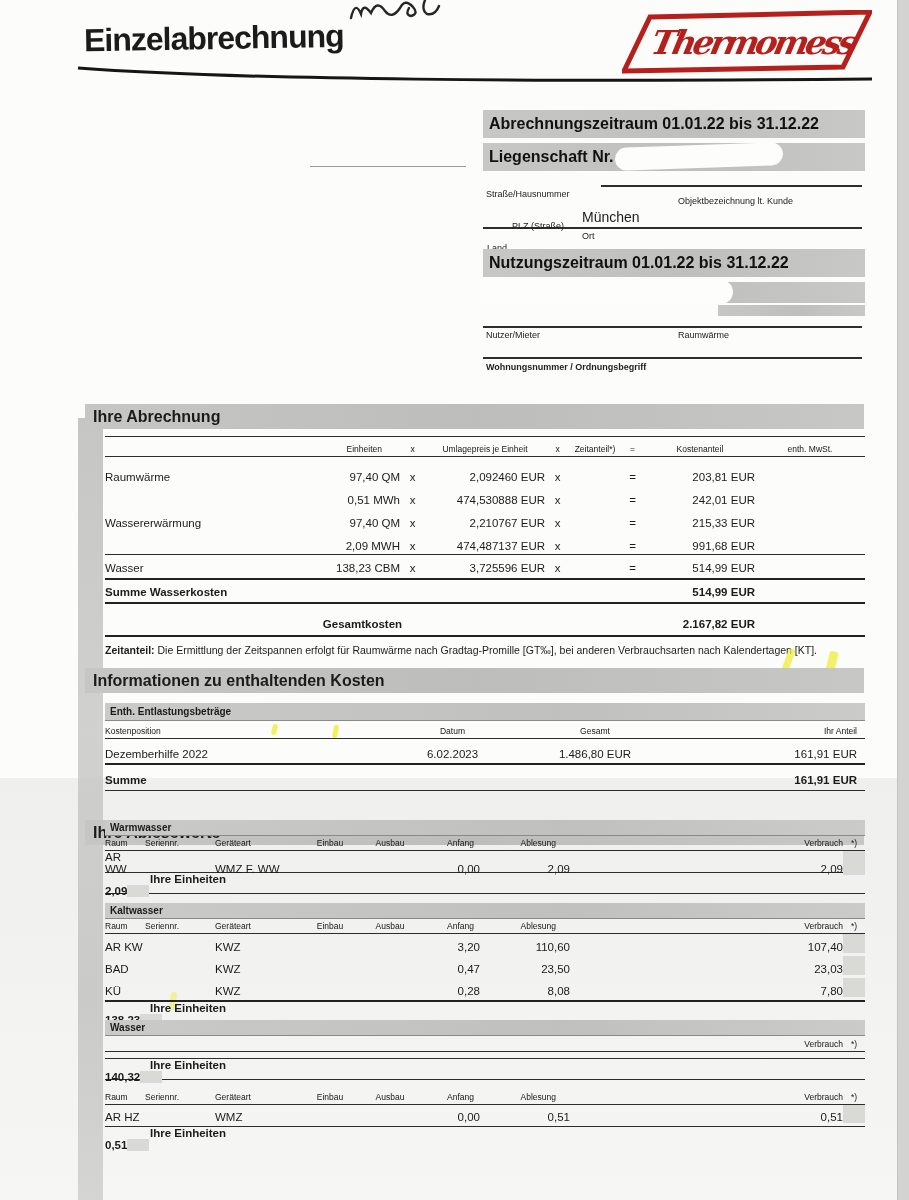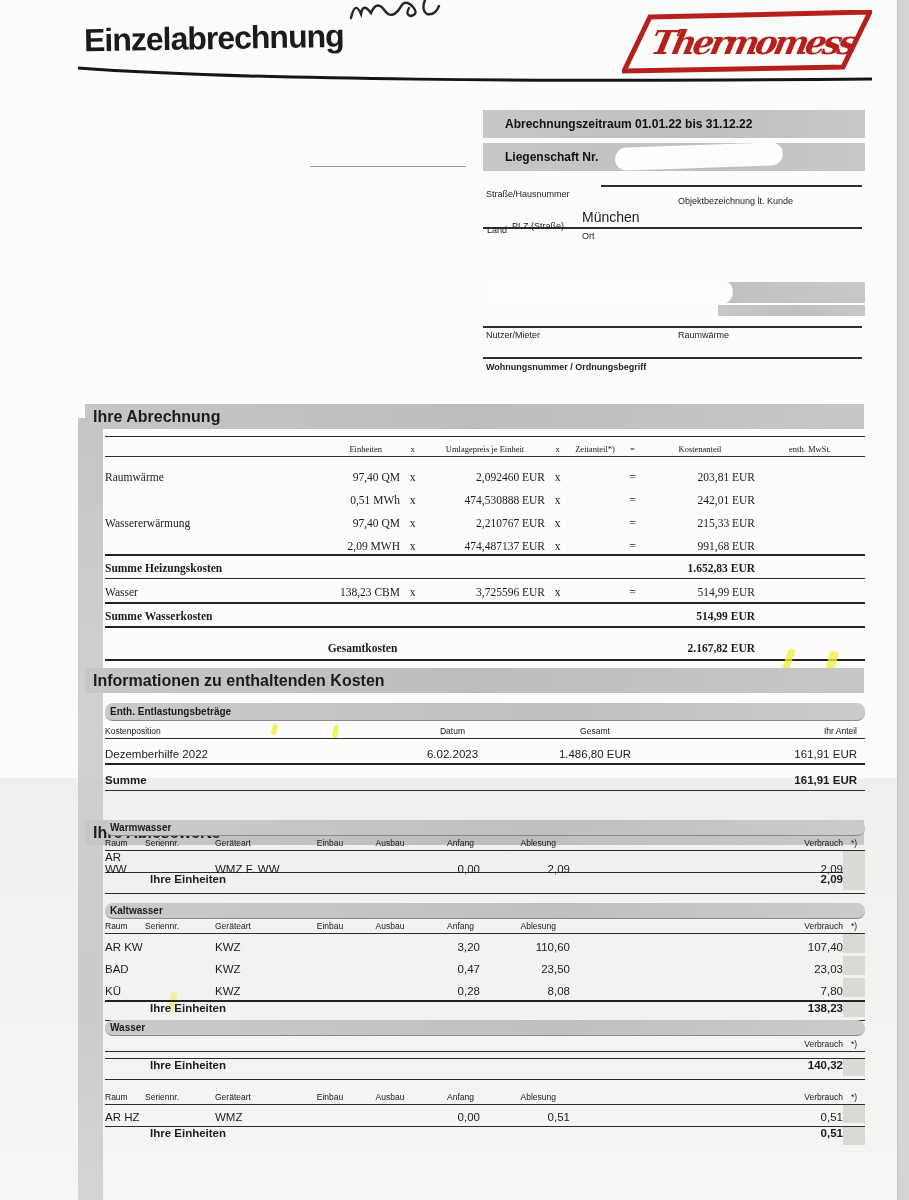--- a/index.html
+++ b/index.html
@@ -13,21 +13,21 @@
   .scan-wash{left:0;top:778px;width:897px;height:422px;
       background:linear-gradient(180deg,rgba(172,172,168,.16),rgba(172,172,168,.08));}
   .hl{position:absolute;background:#f0ee3c;opacity:.75;border-radius:3px;}
   
   .title{left:84px;top:20px;font-size:32px;font-weight:bold;letter-spacing:-1px;transform:rotate(-1deg);}
   .title-line{left:76px;top:60px;}
   .scribble{left:345px;top:-2px;}
   .logo{left:622px;top:10px;}
   
   .bar{background:linear-gradient(90deg,#c7c7c5,#bfbfbd 55%,#c8c8c6);color:#111;}
-  .bar.big{width:382px;height:28px;line-height:28px;font-size:12px;font-weight:bold;padding-left:22px;box-sizing:border-box;white-space:nowrap;}
+  .bar.big{width:382px;height:28px;line-height:28px;font-size:16px;font-weight:bold;padding-left:6px;box-sizing:border-box;white-space:nowrap;}
   .redact{position:absolute;background:#fdfdfc;border-radius:12px;}
   .thinline{background:#2e2e2e;height:1.5px;}
   .faintline{background:#9a9a98;height:1px;}
   .lab{font-size:9px;color:#222;white-space:nowrap;}
   .lab.b{font-weight:bold;}
   .city{font-size:14px;}
   
   .secbar{left:85px;width:779px;height:25px;line-height:25px;font-size:16px;font-weight:bold;
       padding-left:8px;box-sizing:border-box;background:linear-gradient(90deg,#c6c6c4,#bdbdbb 50%,#c7c7c5);}
   .tbl{left:105px;width:760px;font-size:11.5px;}
@@ -37,26 +37,26 @@
   .hdr{font-size:8.5px;color:#161616;}
   .tr{text-align:right;}.tc{text-align:center;}.b{font-weight:bold;}
   .row{height:23px;padding-bottom:2px;box-sizing:border-box;}
   .rowS{height:24px;padding-bottom:4px;box-sizing:border-box;}
   .bt1{border-top:1px solid #2c2c2c;}
   .bt2{border-top:2px solid #222;}
   .bb1{border-bottom:1px solid #2c2c2c;}
   .bb2{border-bottom:2.5px solid #222;}
   .foot{font-size:10.5px;padding-top:7px;}
   .subbar{height:16px;line-height:16px;font-size:10px;font-weight:bold;padding-left:5px;box-sizing:border-box;
-      background:linear-gradient(90deg,#cacac8,#c0c0be 60%,#cbcbc9);border-bottom:1px solid #8a8a88;border-radius:8px;}
+      background:linear-gradient(90deg,#cacac8,#c0c0be 60%,#cbcbc9);border-bottom:1px solid #8a8a88;}
   .subbar.tall{height:18px;line-height:18px;}
   .ahdr{height:15px;padding-bottom:2px;box-sizing:border-box;}
   .arow{height:22px;padding-bottom:3px;box-sizing:border-box;}
   .staircell{background:#d9d9d6;height:100%;}
-  .totrow{display:flex;justify-content:space-between;height:21px;padding-bottom:3px;box-sizing:border-box;}
+  .totrow{display:flex;justify-content:space-between;height:21px;padding-bottom:3px;box-sizing:border-box;flex-direction:column;}
   .totlab{margin-left:45px;font-weight:bold;}
   .totval{font-weight:bold;display:flex;}
   .totval .sq{width:22px;background:#d9d9d6;margin-left:0;}
   .spacer6{height:6px;}
 </style>
 </head>
 <body>
 
 <div class="page">
 
@@ -87,37 +87,38 @@
   <div class="abs bar big" style="left:483px;top:143px;">
     <span>Liegenschaft Nr.</span>
     <span class="redact" style="left:132px;top:2px;width:168px;height:23px;transform:rotate(-2deg);"></span>
   </div>
   <div class="abs faintline" style="left:310px;top:166px;width:156px;"></div>
   <div class="abs thinline" style="left:601px;top:185px;width:261px;"></div>
   <div class="abs lab" style="left:486px;top:189px;">Straße/Hausnummer</div>
   <div class="abs lab" style="left:678px;top:196px;">Objektbezeichnung lt. Kunde</div>
   <div class="abs city" style="left:582px;top:209px;">München</div>
   <div class="abs thinline" style="left:483px;top:227px;width:379px;"></div>
-  <div class="abs lab" style="left:487px;top:225px;">Land</div>
+  <div class="abs lab" style="left:487px;top:243px;">Land</div>
   <div class="abs lab" style="left:512px;top:221px;">PLZ (Straße)</div>
   <div class="abs lab" style="left:582px;top:231px;">Ort</div>
 
+  <div class="abs bar big" style="left:483px;top:249px;">Nutzungszeitraum 01.01.22 bis 31.12.22</div>
   <div class="abs bar" style="left:483px;top:282px;width:382px;height:21px;">
     <span class="redact" style="left:-2px;top:-2px;width:252px;height:24px;border-radius:0 14px 14px 0;"></span>
   </div>
   <div class="abs bar" style="left:718px;top:305px;width:147px;height:11px;"></div>
   <div class="abs thinline" style="left:483px;top:326px;width:379px;"></div>
   <div class="abs lab" style="left:486px;top:330px;">Nutzer/Mieter</div>
   <div class="abs lab" style="left:678px;top:330px;">Raumwärme</div>
   <div class="abs thinline" style="left:483px;top:357px;width:379px;"></div>
   <div class="abs lab b" style="left:486px;top:362px;">Wohnungsnummer / Ordnungsbegriff</div>
 
   <div class="abs secbar" style="top:404px;">Ihre Abrechnung</div>
 
-  <div class="abs tbl" style="top:436px;font-family:Liberation Serif, serif;">
+  <div class="abs tbl" style="top:436px;">
     <div class="g-abr bt1 bb1 hdr" style="height:17px;padding-bottom:2px;">
       <div></div>
       <div class="tr" style="padding-right:18px;">Einheiten</div>
       <div class="tc">x</div>
       <div class="tc">Umlagepreis je Einheit</div>
       <div class="tc">x</div>
       <div class="tc">Zeitanteil*)</div>
       <div class="tc">=</div>
       <div class="tc">Kostenanteil</div>
       <div class="tc">enth. MwSt.</div>
@@ -161,26 +162,20 @@
       <div class="tr">2,09 MWH</div>
       <div class="tc">x</div>
       <div class="tr">474,487137 EUR</div>
       <div class="tc">x</div>
       <div></div>
       <div class="tc">=</div>
       <div class="tr">991,68 EUR</div>
       <div></div>
     </div>
 
-    <div class="g-abr rowS bt2">
-      <div class="b" style="grid-column:1/7;">Summe Heizungskosten</div>
-      <div></div>
-      <div class="tr b">1.652,83 EUR</div>
-      <div></div>
-    </div>
 
     <div class="g-abr rowS bt1">
       <div>Wasser</div>
       <div class="tr">138,23 CBM</div>
       <div class="tc">x</div>
       <div class="tr">3,725596 EUR</div>
       <div class="tc">x</div>
       <div></div>
       <div class="tc">=</div>
       <div class="tr">514,99 EUR</div>

